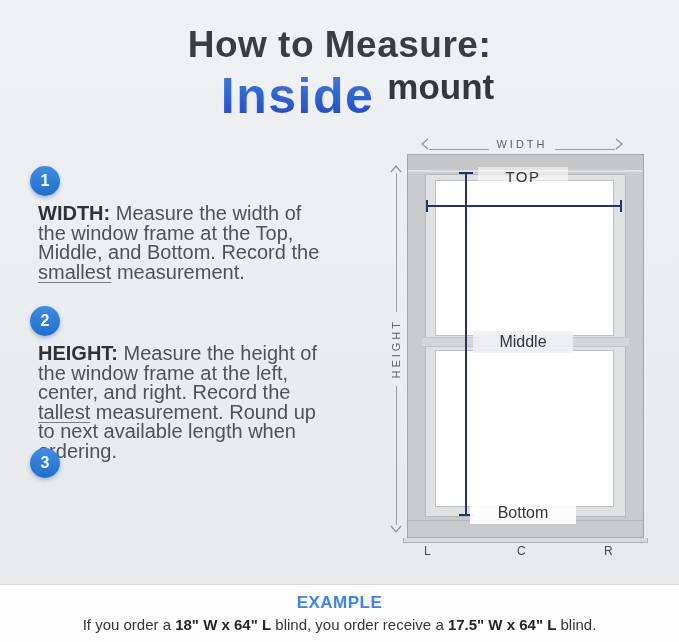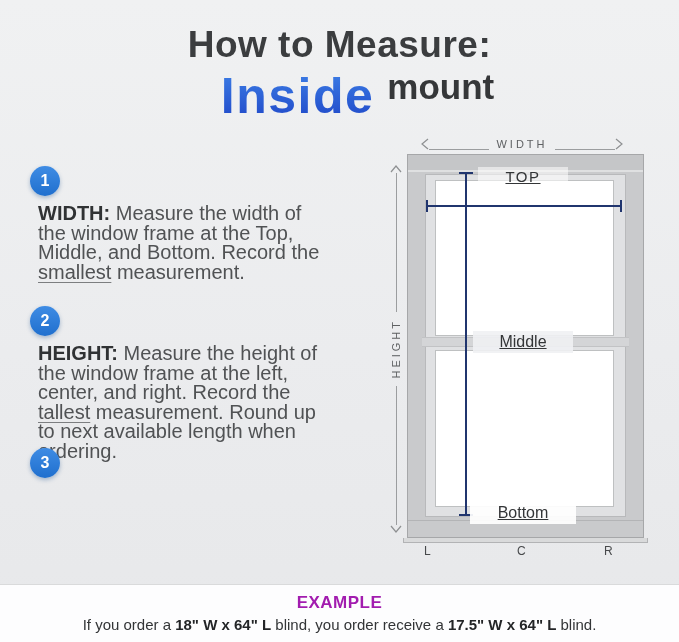--- a/index.html
+++ b/index.html
@@ -66,34 +66,34 @@
   
   .measure{ position:absolute; background:#20356e; }
   .m-vline{ left:465px; top:172px; width:2px; height:344px; }
   .m-vtick-top{ left:459px; top:172px; width:14px; height:2px; }
   .m-vtick-bot{ left:459px; top:514px; width:14px; height:2px; }
   .m-hline{ left:426px; top:205px; width:196px; height:2px; }
   .m-htick-l{ left:426px; top:200px; width:2px; height:12px; }
   .m-htick-r{ left:620px; top:200px; width:2px; height:12px; }
 
   
-  .poslabel{ position:absolute; text-align:center; color:#333537;text-decoration:underline; }
+  .poslabel{ position:absolute; text-align:center; color:#333537; }
   .lbl-top{ left:478px; top:167px; width:90px; font-size:15px; letter-spacing:1.5px;
             background:rgba(255,255,255,.55); padding:1px 0; font-weight:400; }
   .lbl-middle{ left:473px; top:331px; width:100px; font-size:16px;
                background:rgba(240,241,243,.9); padding:2px 0; }
   .lbl-bottom{ left:470px; top:502px; width:106px; font-size:16px;
                background:rgba(255,255,255,.92); padding:2px 0; }
   .mk{ position:absolute; top:544px; font-size:12px; color:#47494b; letter-spacing:1px; }
   .mk-l{ left:424px; } .mk-c{ left:517px; } .mk-r{ left:604px; }
 
   
   .example{ position:absolute; left:0; right:0; top:584px; height:58px; text-align:center;
             background:#fdfdfe; border-top:1px solid #d9dadb; }
-  .ex-head{ margin-top:8px; font-size:17px; font-weight:700; color:#a21caf; letter-spacing:.5px; }
+  .ex-head{ margin-top:8px; font-size:17px; font-weight:700; color:#3b82f6; letter-spacing:.5px; }
   .ex-text{ margin-top:3px; font-size:15px; color:#333537; }
   .ex-text b{ color:#232527; }
 </style>
 </head>
 <body>
 
 <div class="page">
 
   <div class="title">
     <div class="t1">How to Measure:</div>

